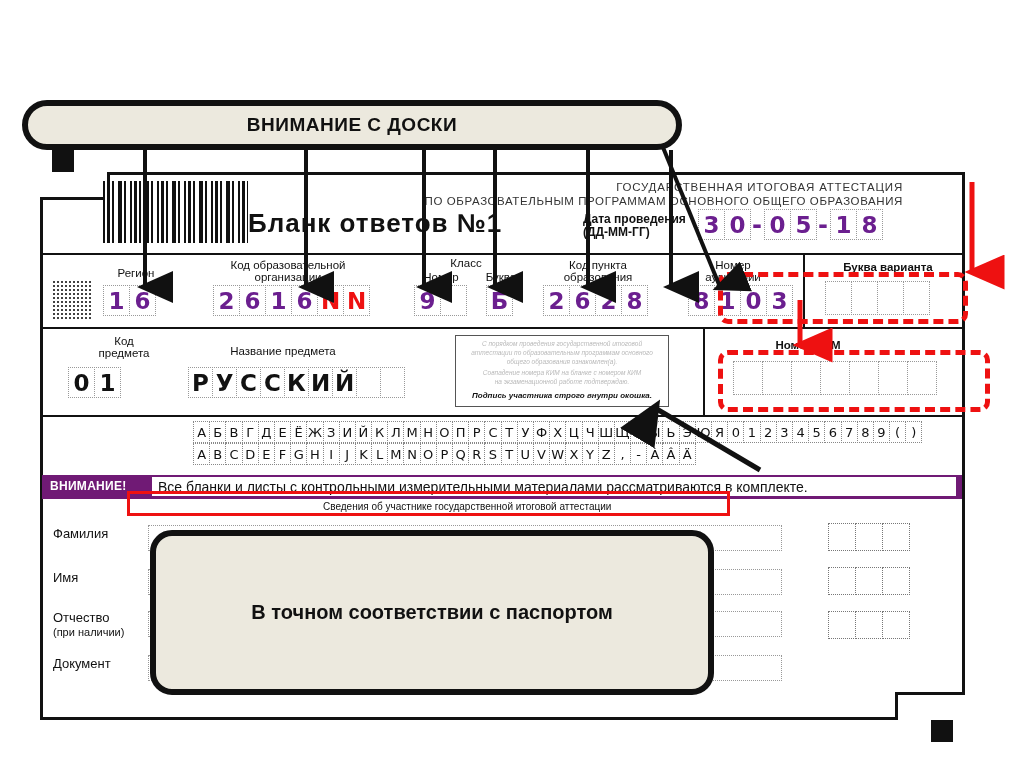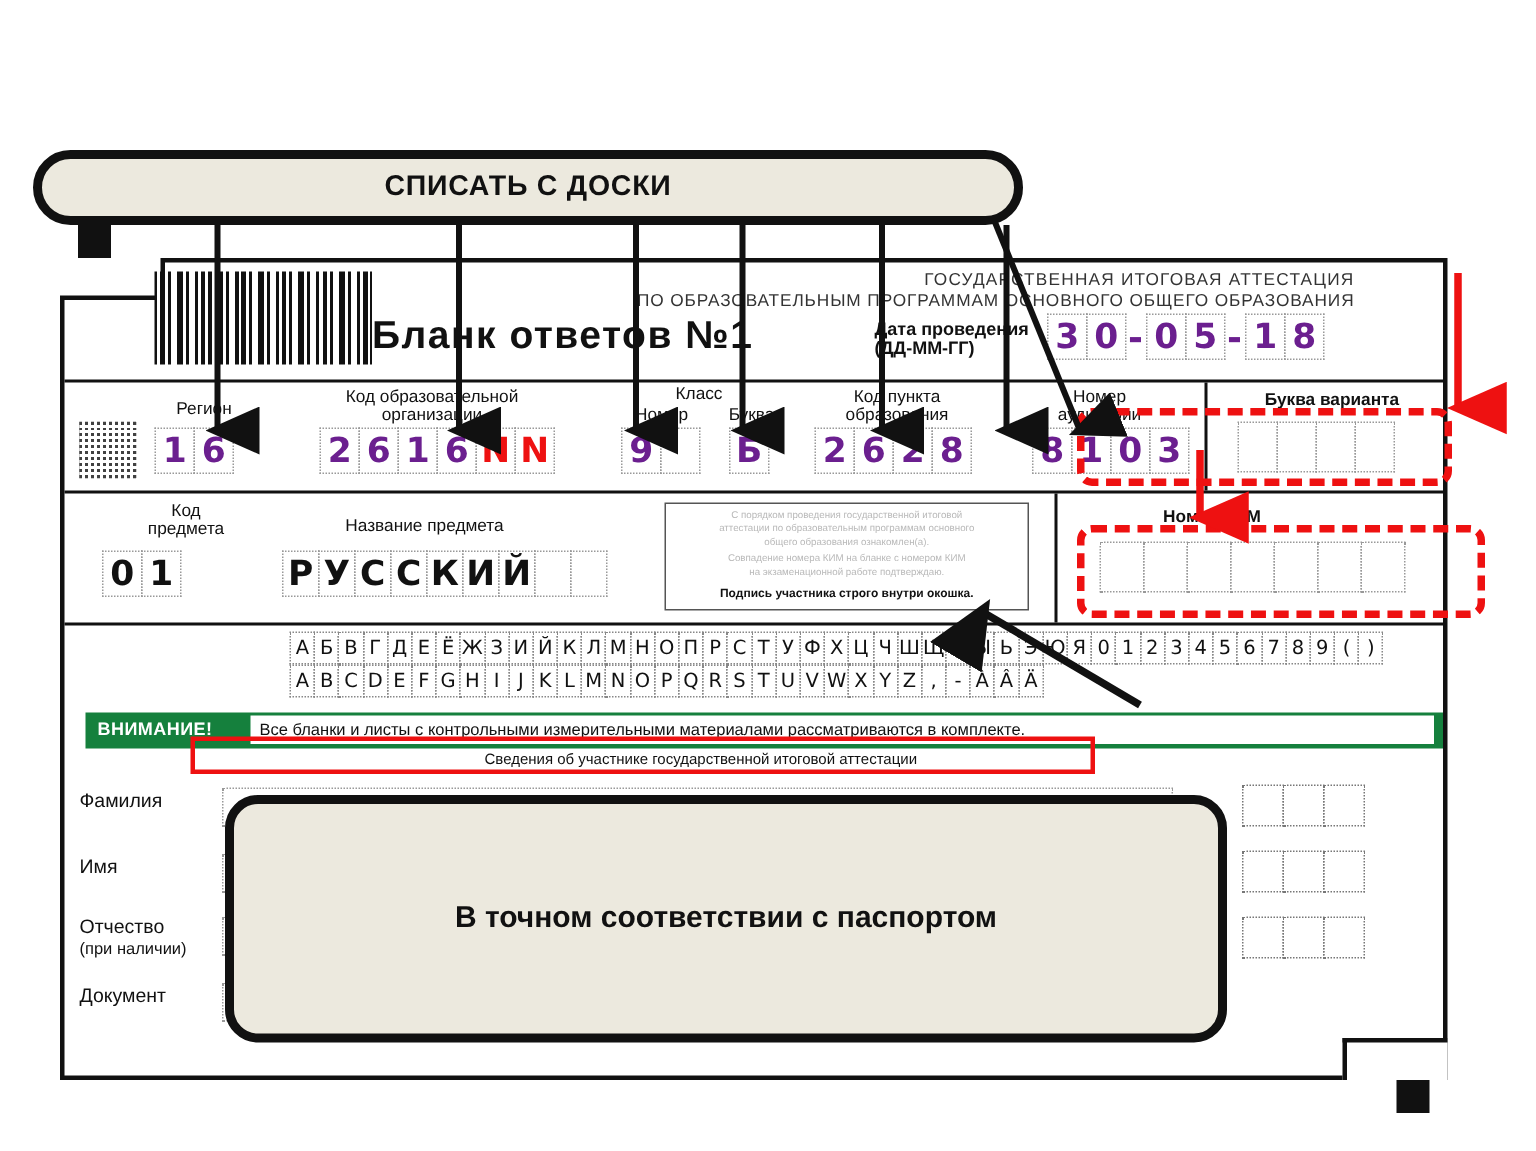--- a/index.html
+++ b/index.html
@@ -77,38 +77,38 @@
        repeating-linear-gradient(90deg,#111 0 2px,#fff 2px 4px),
        repeating-linear-gradient(0deg,#111 0 2px,#fff 2px 4px);
      background-blend-mode:screen;opacity:.85;}
   .flbl{position:absolute;font-size:11.5px;color:#111;text-align:center;line-height:1.05;}
   .fcells{position:absolute;}
 
   .vsep{position:absolute;width:2px;background:#111;}
 
   
   .row3{position:absolute;left:3px;top:157px;right:3px;height:86px;}
-  .sigbox{position:absolute;left:400px;top:6px;width:243px;height:72px;border:1px solid #555;
-     box-sizing:border-box;padding:4px 5px 0 5px;text-align:center;}
+  .sigbox{position:absolute;left:412px;top:6px;width:214px;height:72px;border:1px solid #555;
+     box-sizing:border-box;padding:4px 5px 0 5px;text-align:center;font-style:italic;}
   .sigtxt{font-size:6.5px;color:#b9b9b9;line-height:1.35;}
   .sigbold{font-size:8px;color:#111;font-weight:bold;margin-top:4px;}
 
   
   .row4{position:absolute;left:3px;top:245px;right:3px;height:55px;}
   .penlbl{position:absolute;left:8px;top:4px;font-size:9.5px;color:#111;line-height:1.35;}
   .alpha{position:absolute;left:150px;display:flex;}
   .ac{width:17.2px;height:22px;border:1px dotted #888;margin-right:-1px;
      display:flex;align-items:center;justify-content:center;
      font-family:"DejaVu Sans",sans-serif;font-size:13px;color:#111;box-sizing:border-box;}
 
   
-  .attn{position:absolute;left:17px;top:303px;right:3px;height:24px;background:#15803d;}
+  .attn{position:absolute;left:2px;top:303px;right:3px;height:24px;background:#701a75;}
   .attn-lbl{position:absolute;left:8px;top:4px;color:#fff;font-size:12px;font-weight:bold;letter-spacing:.3px;}
   .attn-txt{position:absolute;left:110px;top:2px;right:6px;height:19px;background:#fff;
-     display:flex;align-items:center;padding-left:6px;font-size:11px;color:#111;box-sizing:border-box;}
+     display:flex;align-items:center;padding-left:6px;font-size:14px;color:#111;box-sizing:border-box;}
 
   
   .row5{position:absolute;left:3px;top:327px;right:3px;bottom:3px;}
   .svedlbl{position:absolute;left:280px;top:2px;font-size:10px;font-weight:normal;color:#111;}
   .plbl{position:absolute;left:10px;font-size:13px;color:#111;line-height:1.1;}
   .plbl small{font-size:11px;}
   .nameline{position:absolute;left:105px;right:180px;height:26px;border:1px dotted #999;box-sizing:border-box;}
   .rbox{position:absolute;display:flex;}
   .rc{width:28px;height:28px;border:1px dotted #777;margin-right:-1px;box-sizing:border-box;}
 
@@ -116,21 +116,21 @@
   .callout{
     position:absolute;background:#ece9de;
     border:6px solid #111;border-radius:26px;
     display:flex;align-items:center;justify-content:center;
     font-weight:bold;color:#111;box-sizing:border-box;text-align:center;
   }
   .callout.red{border-color:#ee1111;}
   #co-board{left:22px;top:100px;width:660px;height:50px;font-size:19px;letter-spacing:.5px;border-radius:25px;}
   #co-print{left:692px;top:100px;width:300px;height:80px;font-size:17px;border-radius:22px;}
   #co-sign{left:738px;top:470px;width:252px;height:44px;font-size:17px;border-radius:22px;}
-  #co-passport{left:150px;top:530px;width:668px;height:165px;font-size:20px;border-radius:22px;}
+  #co-passport{left:150px;top:530px;width:564px;height:165px;font-size:20px;border-radius:22px;}
 
   svg.ovl{position:absolute;left:0;top:0;width:1024px;height:767px;pointer-events:none;}
 
   .redrect{position:absolute;border:3px solid #ee1111;box-sizing:border-box;}
   .reddash{position:absolute;border:5px dashed #ee1111;border-radius:10px;box-sizing:border-box;}
 </style>
 </head>
 <body>
 
 <div class="stage">
@@ -441,16 +441,16 @@
     <line x1="671" y1="150" x2="671" y2="287" stroke="#111" stroke-width="4" marker-end="url(#ahB)"></line>
 
     <line x1="660" y1="140" x2="720" y2="287" stroke="#111" stroke-width="4" marker-end="url(#ahB)"></line>
 
     <line x1="760" y1="470" x2="655" y2="408" stroke="#111" stroke-width="5" marker-end="url(#ahB)"></line>
 
     <line x1="972" y1="182" x2="972" y2="272" stroke="#ee1111" stroke-width="5" marker-end="url(#ahR)"></line>
     <line x1="800" y1="300" x2="800" y2="345" stroke="#ee1111" stroke-width="5" marker-end="url(#ahR)"></line>
   </svg>
 
-  <div class="callout" id="co-board">СПИСАТЬ С ДОСКИ</div>
+  <div class="callout" id="co-board">ВНИМАНИЕ С ДОСКИ</div>
   <div class="callout" id="co-passport">В  точном соответствии с паспортом</div>
 
 </div>
 
 </body></html>

